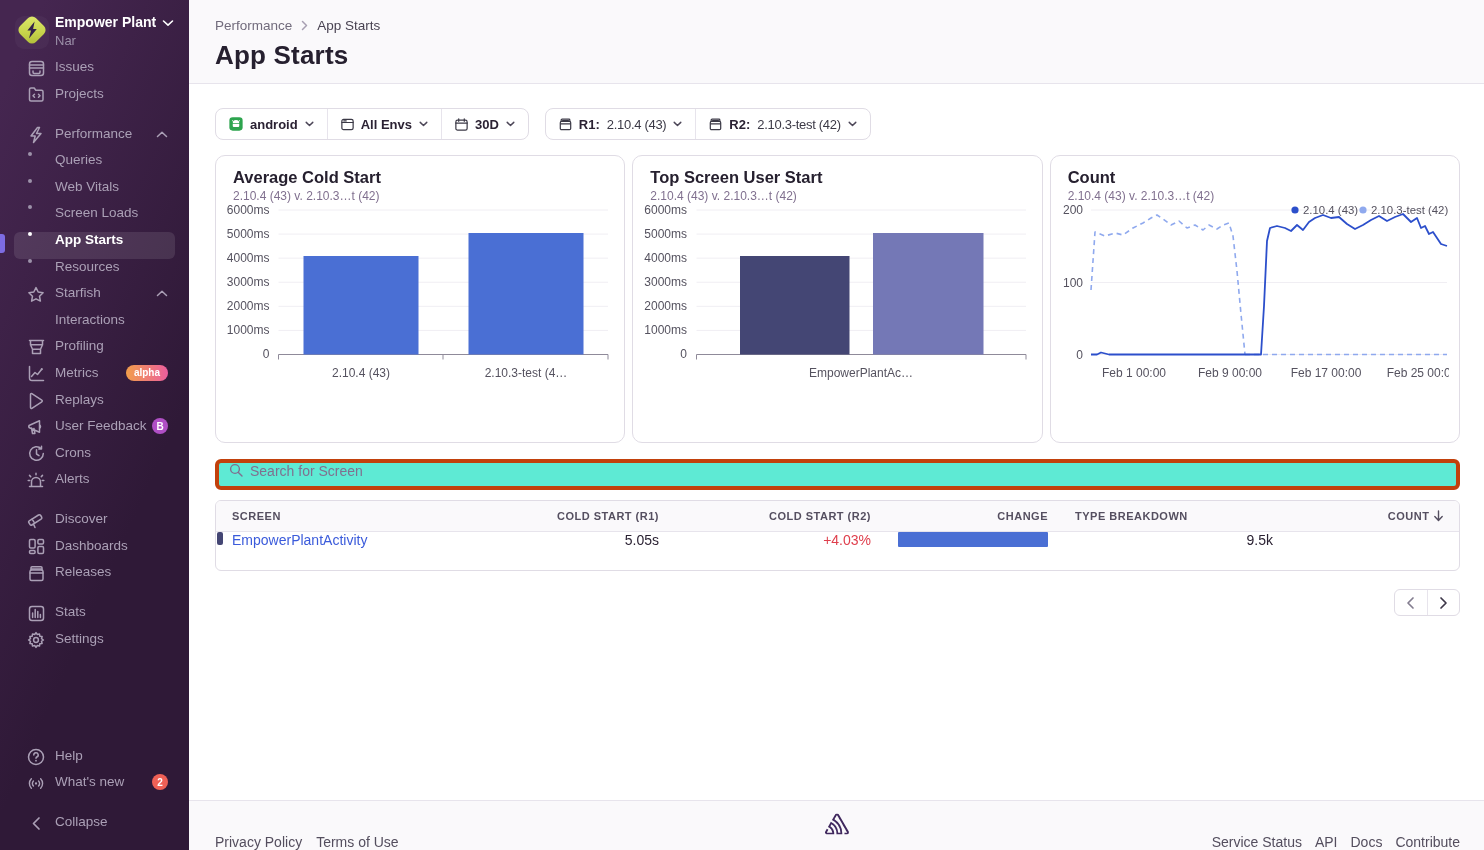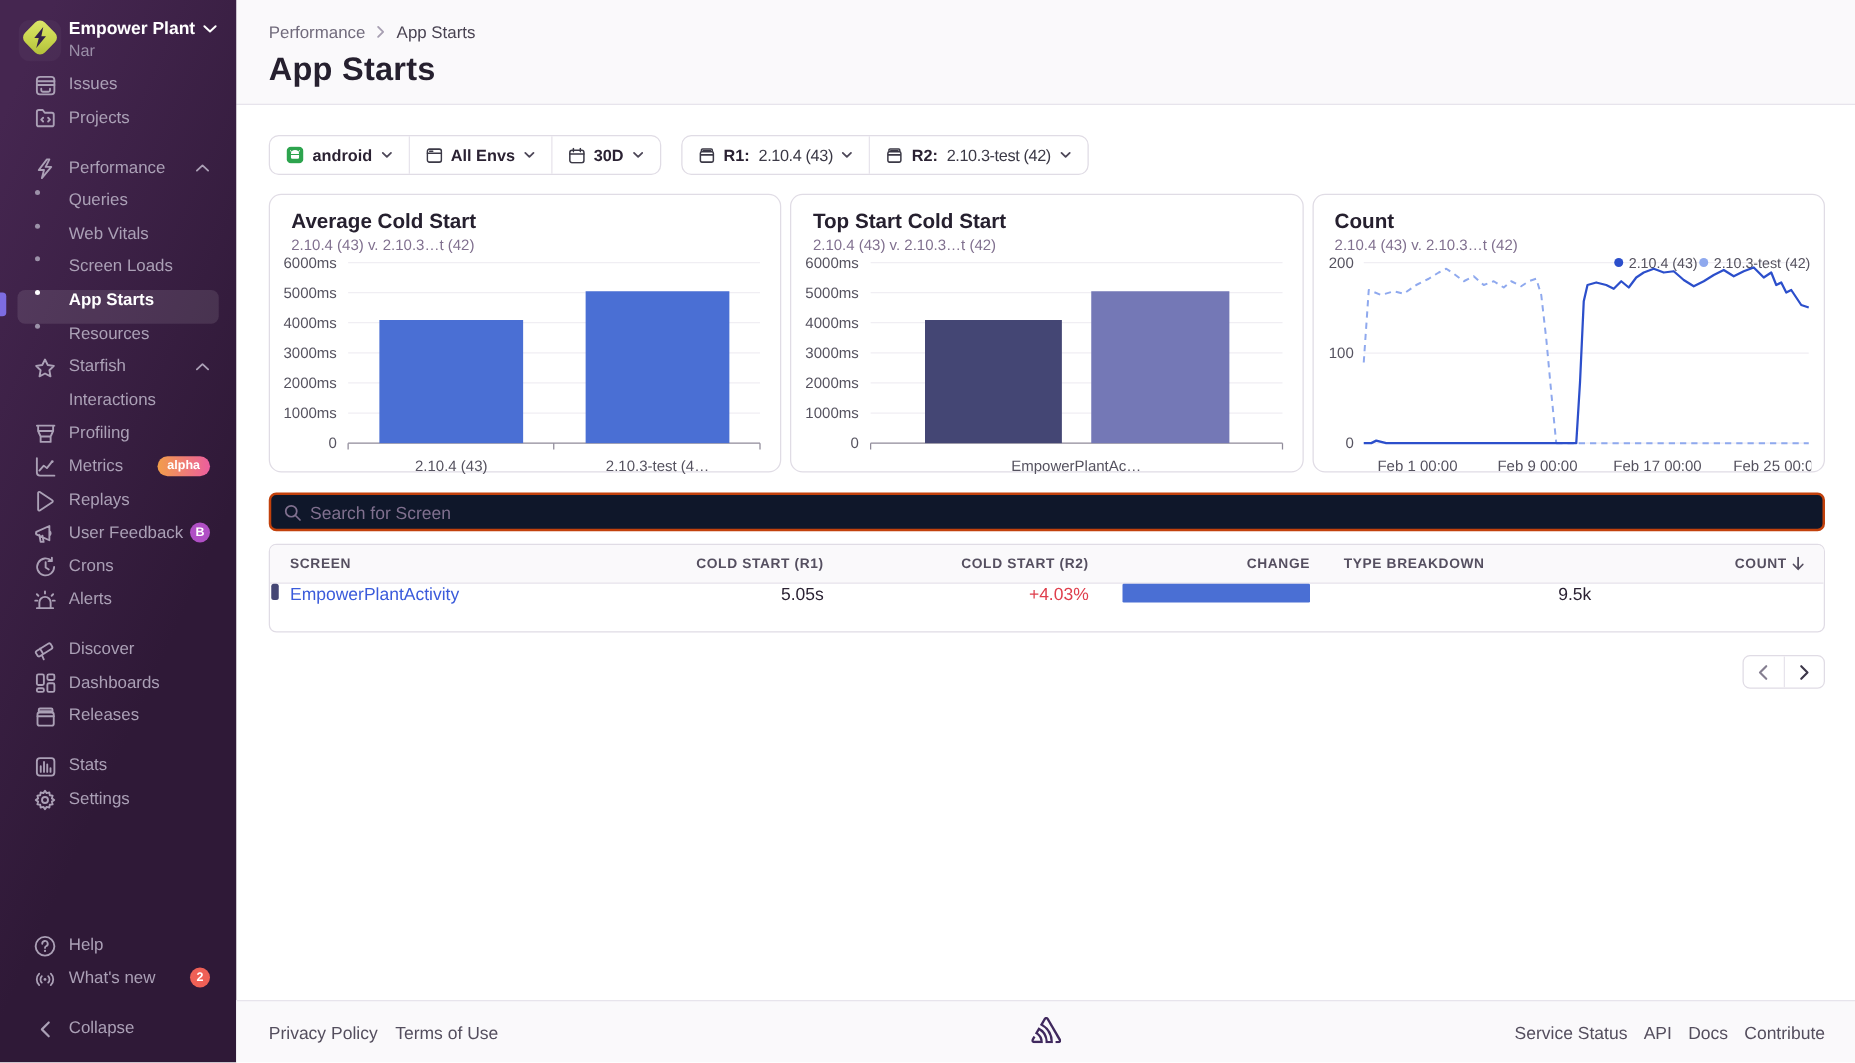--- a/index.html
+++ b/index.html
@@ -35,26 +35,26 @@
 
 .frow{display:flex;height:32px}
 .fgroup{display:flex;align-items:stretch;border:1px solid #e0dce5;border-radius:8px;background:#fff}
 .fbtn{display:flex;align-items:center;padding:0 13px;gap:7px;font-size:13px;color:#2b2233}
 .fbtn .val{letter-spacing:-0.3px}
 .fbtn+.fbtn{border-left:1px solid #e7e4ec}
 .fbtn b{font-weight:700}
 .fbtn .val{color:#3b3946;font-weight:400}
 
 .cards{display:flex;gap:7px;margin-top:15px}
-.card{flex:1;border:1px solid #e0dce5;border-radius:10px;height:223px;position:relative;background:#fff}
+.card{flex:1;border:1px solid #e0dce5;border-radius:10px;height:288px;position:relative;background:#fff}
 .card h3{font-size:16.5px;font-weight:700;color:#26202f;position:absolute;left:17px;top:12px}
 .card .sub{position:absolute;left:17px;top:33px;font-size:12px;color:#80708f}
 .card svg.chart{position:absolute;left:0;top:0}
 
-.search{margin-top:16px;height:31px;border:2px solid #c2410c;border-radius:6px;display:flex;align-items:center;padding:0 10px;color:#80708f;font-size:14px;gap:7px;background:#0f172a}
+.search{margin-top:16px;height:31px;border:4px solid #c2410c;border-radius:6px;display:flex;align-items:flex-start;padding:0 10px;color:#80708f;font-size:14px;gap:7px;background:#5eead4}
 
 .tbl{margin-top:10px;border:1px solid #e0dce5;border-radius:6px;overflow:hidden;background:#fff}
 .thead,.trow{display:grid;grid-template-columns:245px 198px 212px 177px 240px 1fr}
 .thead{background:#faf9fb;height:31px;border-bottom:1px solid #e7e4ec}
 .thead>div{display:flex;align-items:center;font-size:11px;font-weight:700;color:#554f60;letter-spacing:.5px;padding:0 16px}
 .thead>div.r{justify-content:flex-end;padding-right:0}
 .thead>div.rr{justify-content:flex-end;padding-right:15px}
 .trow{height:38px}
 .trow>div{display:flex;align-items:flex-start;font-size:14px;color:#2b2233;padding:0 16px}
 .trow>div.c1{padding-left:1px}
@@ -62,21 +62,21 @@
 .trow>div.rr{justify-content:flex-end;padding-right:15px}
 .chip{width:6px;height:13px;border-radius:2px;background:#444674;margin-right:9px;flex:0 0 6px}
 .link{color:#3b5bdb}
 .trow>div.red,.red{color:#df3e4c !important}
 .bkbar{width:195px;height:15px;background:#4a6fd4;border-radius:1px;margin-left:26.5px}
 
 .pager{display:flex;border:1px solid #e0dce5;border-radius:6px;overflow:hidden;width:66px;height:27px;margin:18px 0 0 auto;background:#fff}
 .pager>div{width:33px;display:flex;align-items:center;justify-content:center}
 .pager>div+div{border-left:1px solid #e7e4ec}
 
-.footer{position:relative;height:50px;border-top:1px solid #e7e4ec;background:#faf9fb;display:flex;align-items:center;padding:0 24px 0 26px;font-size:14px;color:#544e5e}
+.footer{position:relative;height:50px;border-top:1px solid #e7e4ec;background:#faf9fb;display:flex;align-items:flex-end;padding:0 24px 0 26px;font-size:14px;color:#544e5e}
 .footer .l{display:flex;gap:14px}
 .footer .c{position:absolute;left:50%;top:50%;transform:translate(-50%,-52%)}
 .footer .r{margin-left:auto}
 .footer .r{display:flex;gap:13px}
 </style>
 </head>
 <body>
 <div class="app">
 <aside class="sidebar">
   <div class="accent"></div>
@@ -324,21 +324,21 @@
               <path d="M62.5 198.5 V203.5" stroke="#8f8a99" stroke-width="1"></path>
               <path d="M227 198.5 V203.5" stroke="#8f8a99" stroke-width="1"></path>
               <path d="M392 198.5 V203.5" stroke="#8f8a99" stroke-width="1"></path>
               <rect x="87.5" y="100" width="115" height="98.5" fill="#4a6fd4"></rect>
               <rect x="252.5" y="77" width="115" height="121.5" fill="#4a6fd4"></rect>
               <text x="145" y="221" text-anchor="middle" font-size="12" fill="#55525f">2.10.4 (43)</text>
               <text x="310" y="221" text-anchor="middle" font-size="12" fill="#55525f">2.10.3-test (4…</text>
             </svg>
           </div>
       <div class="card">
-            <h3>Top Start Cold Start</h3>
+            <h3>Top Screen User Start</h3>
             <div class="sub">2.10.4 (43) v. 2.10.3…t (42)</div>
             <svg class="chart" width="396" height="230" viewBox="0 0 396 230">
               <text x="54" y="58.0" text-anchor="end" font-size="12" fill="#55525f">6000ms</text>
               <text x="54" y="82.08" text-anchor="end" font-size="12" fill="#55525f">5000ms</text>
               <text x="54" y="106.16" text-anchor="end" font-size="12" fill="#55525f">4000ms</text>
               <text x="54" y="130.24" text-anchor="end" font-size="12" fill="#55525f">3000ms</text>
               <text x="54" y="154.32" text-anchor="end" font-size="12" fill="#55525f">2000ms</text>
               <text x="54" y="178.39999999999998" text-anchor="end" font-size="12" fill="#55525f">1000ms</text>
               <text x="54" y="202.48" text-anchor="end" font-size="12" fill="#55525f">0</text>
               <path d="M63.5 54.0 H393" stroke="#f0eef3" stroke-width="1"></path>

